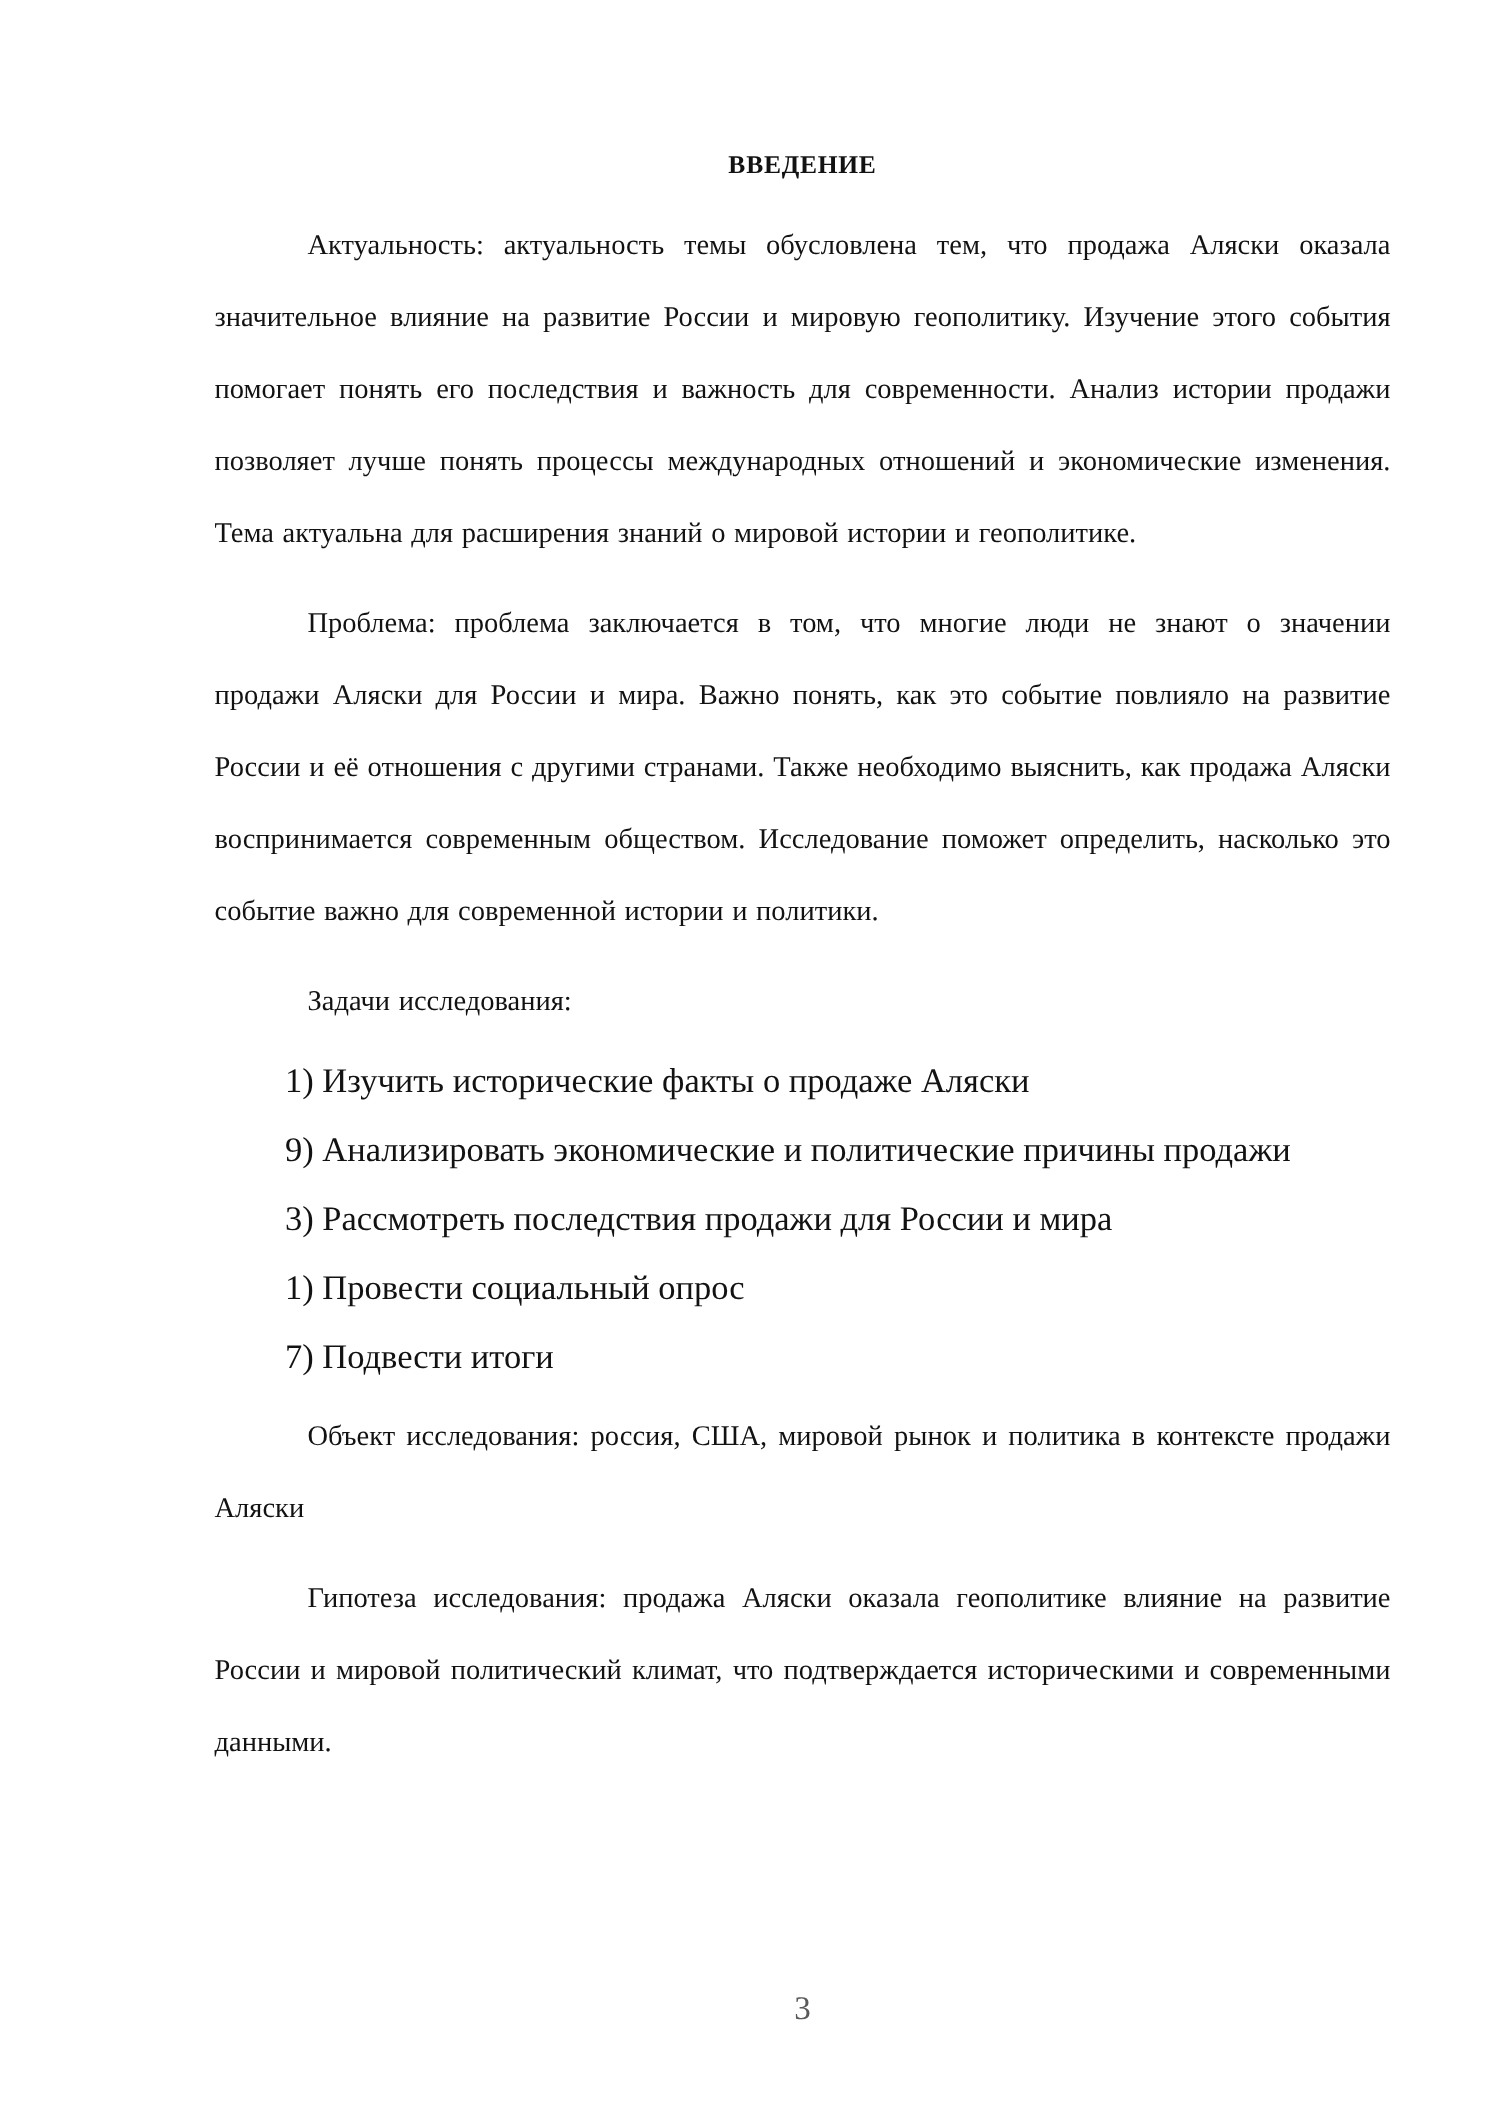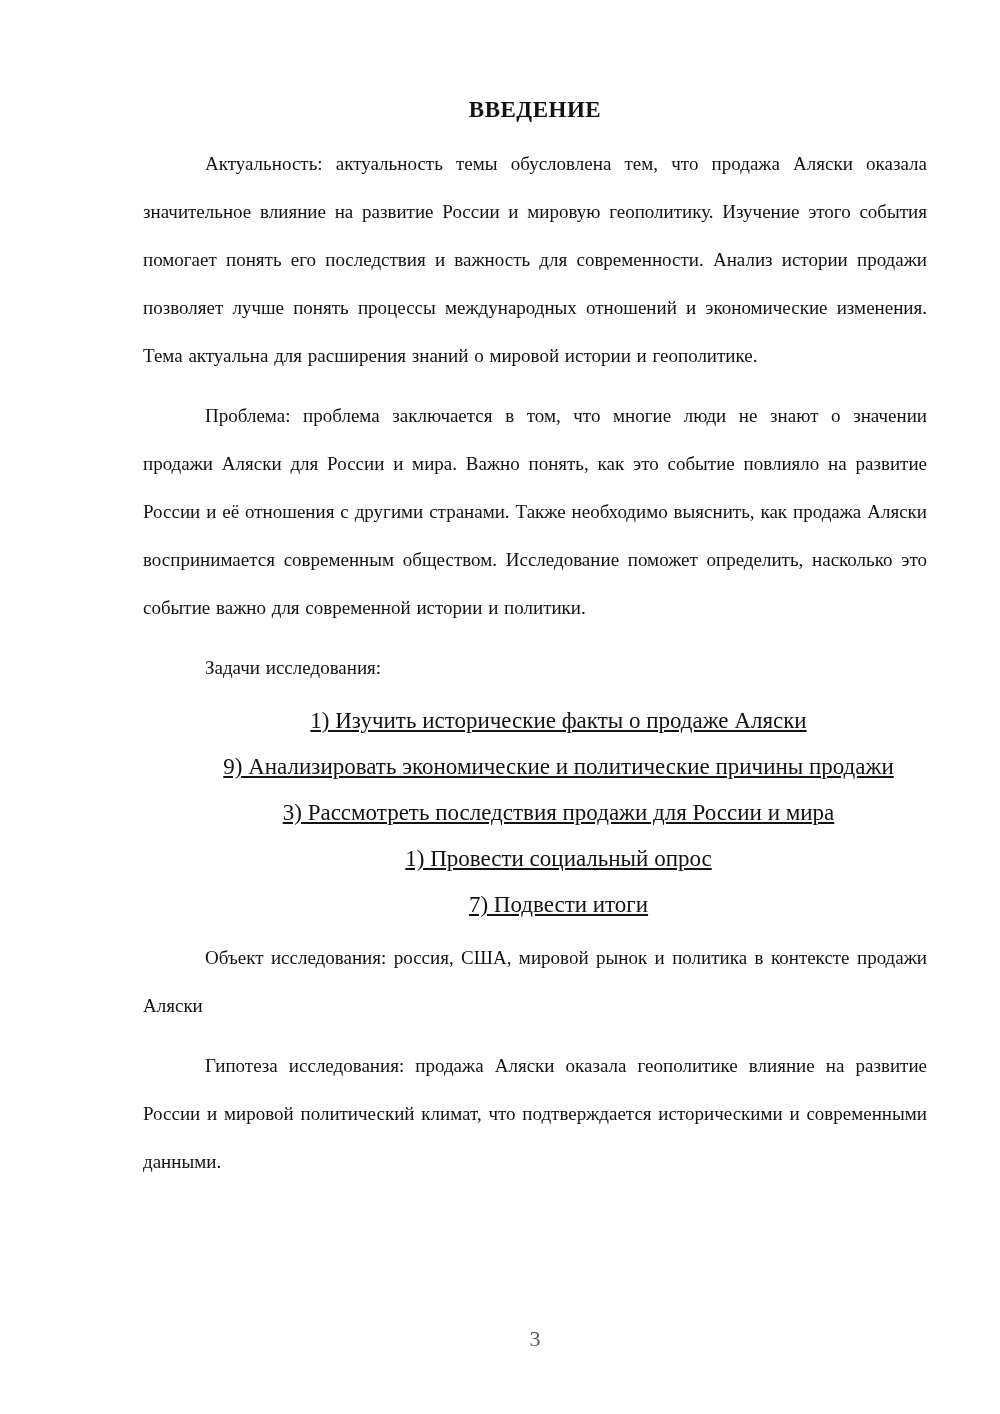--- a/index.html
+++ b/index.html
@@ -18,42 +18,41 @@
     position: absolute;
     top: 0;
     left: 0;
     width: 1000px;
     height: 1414px;
     background: #ffffff;
     box-sizing: border-box;
     padding: 93px 73px 0 143px;
   }
   .doc-title {
-    font-size: 23px;
+    font-size: 17px;
     line-height: 34px;
     font-weight: bold;
     text-align: center;
     margin: 0 0 13px 0;
     letter-spacing: 0.5px;
   }
   .para {
     font-size: 19px;
     line-height: 48px;
     text-align: justify;
     text-indent: 62px;
     margin: 0 0 12px 0;
     word-spacing: 1px;
   }
   .task-item {
     font-size: 23px;
     line-height: 34px;
-    text-align: center;
+    text-align: left;
     text-indent: 47px;
     margin: 0 0 12px 0;
-    text-decoration: underline;
   }
   .page-footer {
     position: absolute;
     top: 1324px;
     left: 143px;
     width: 784px;
     text-align: center;
     font-size: 22px;
     line-height: 30px;
     color: #5a5a5a;

